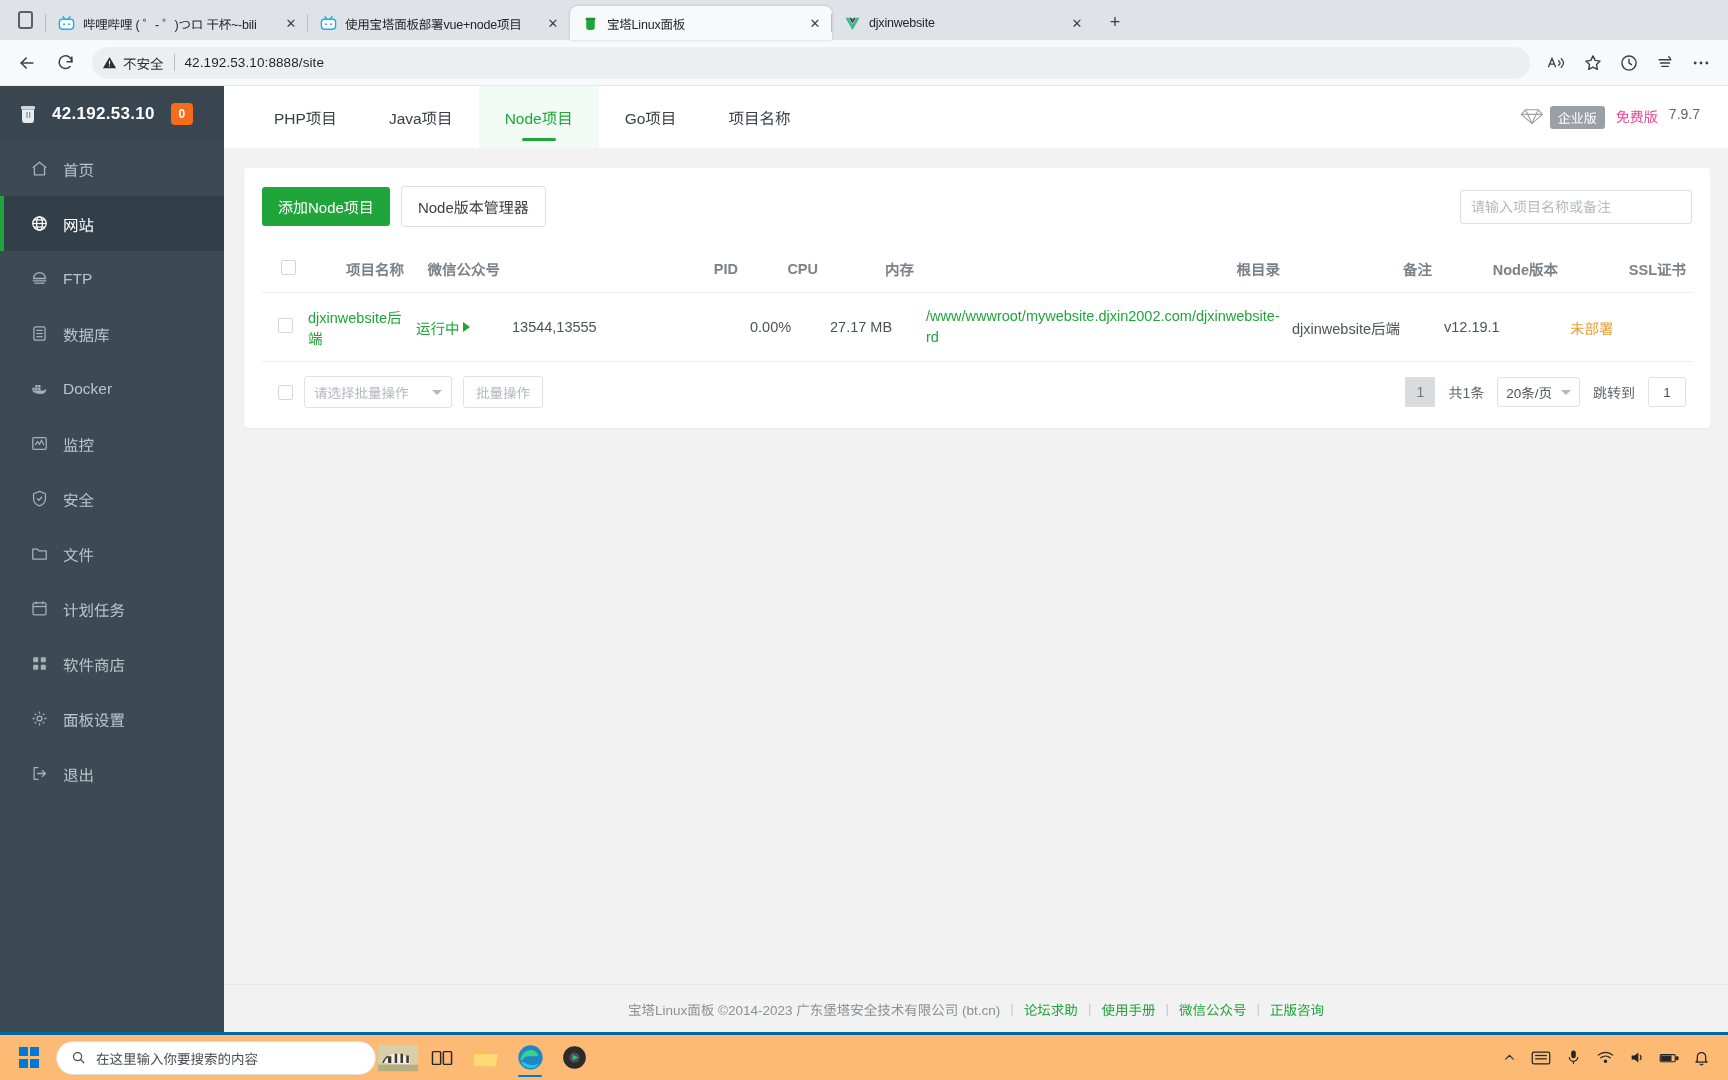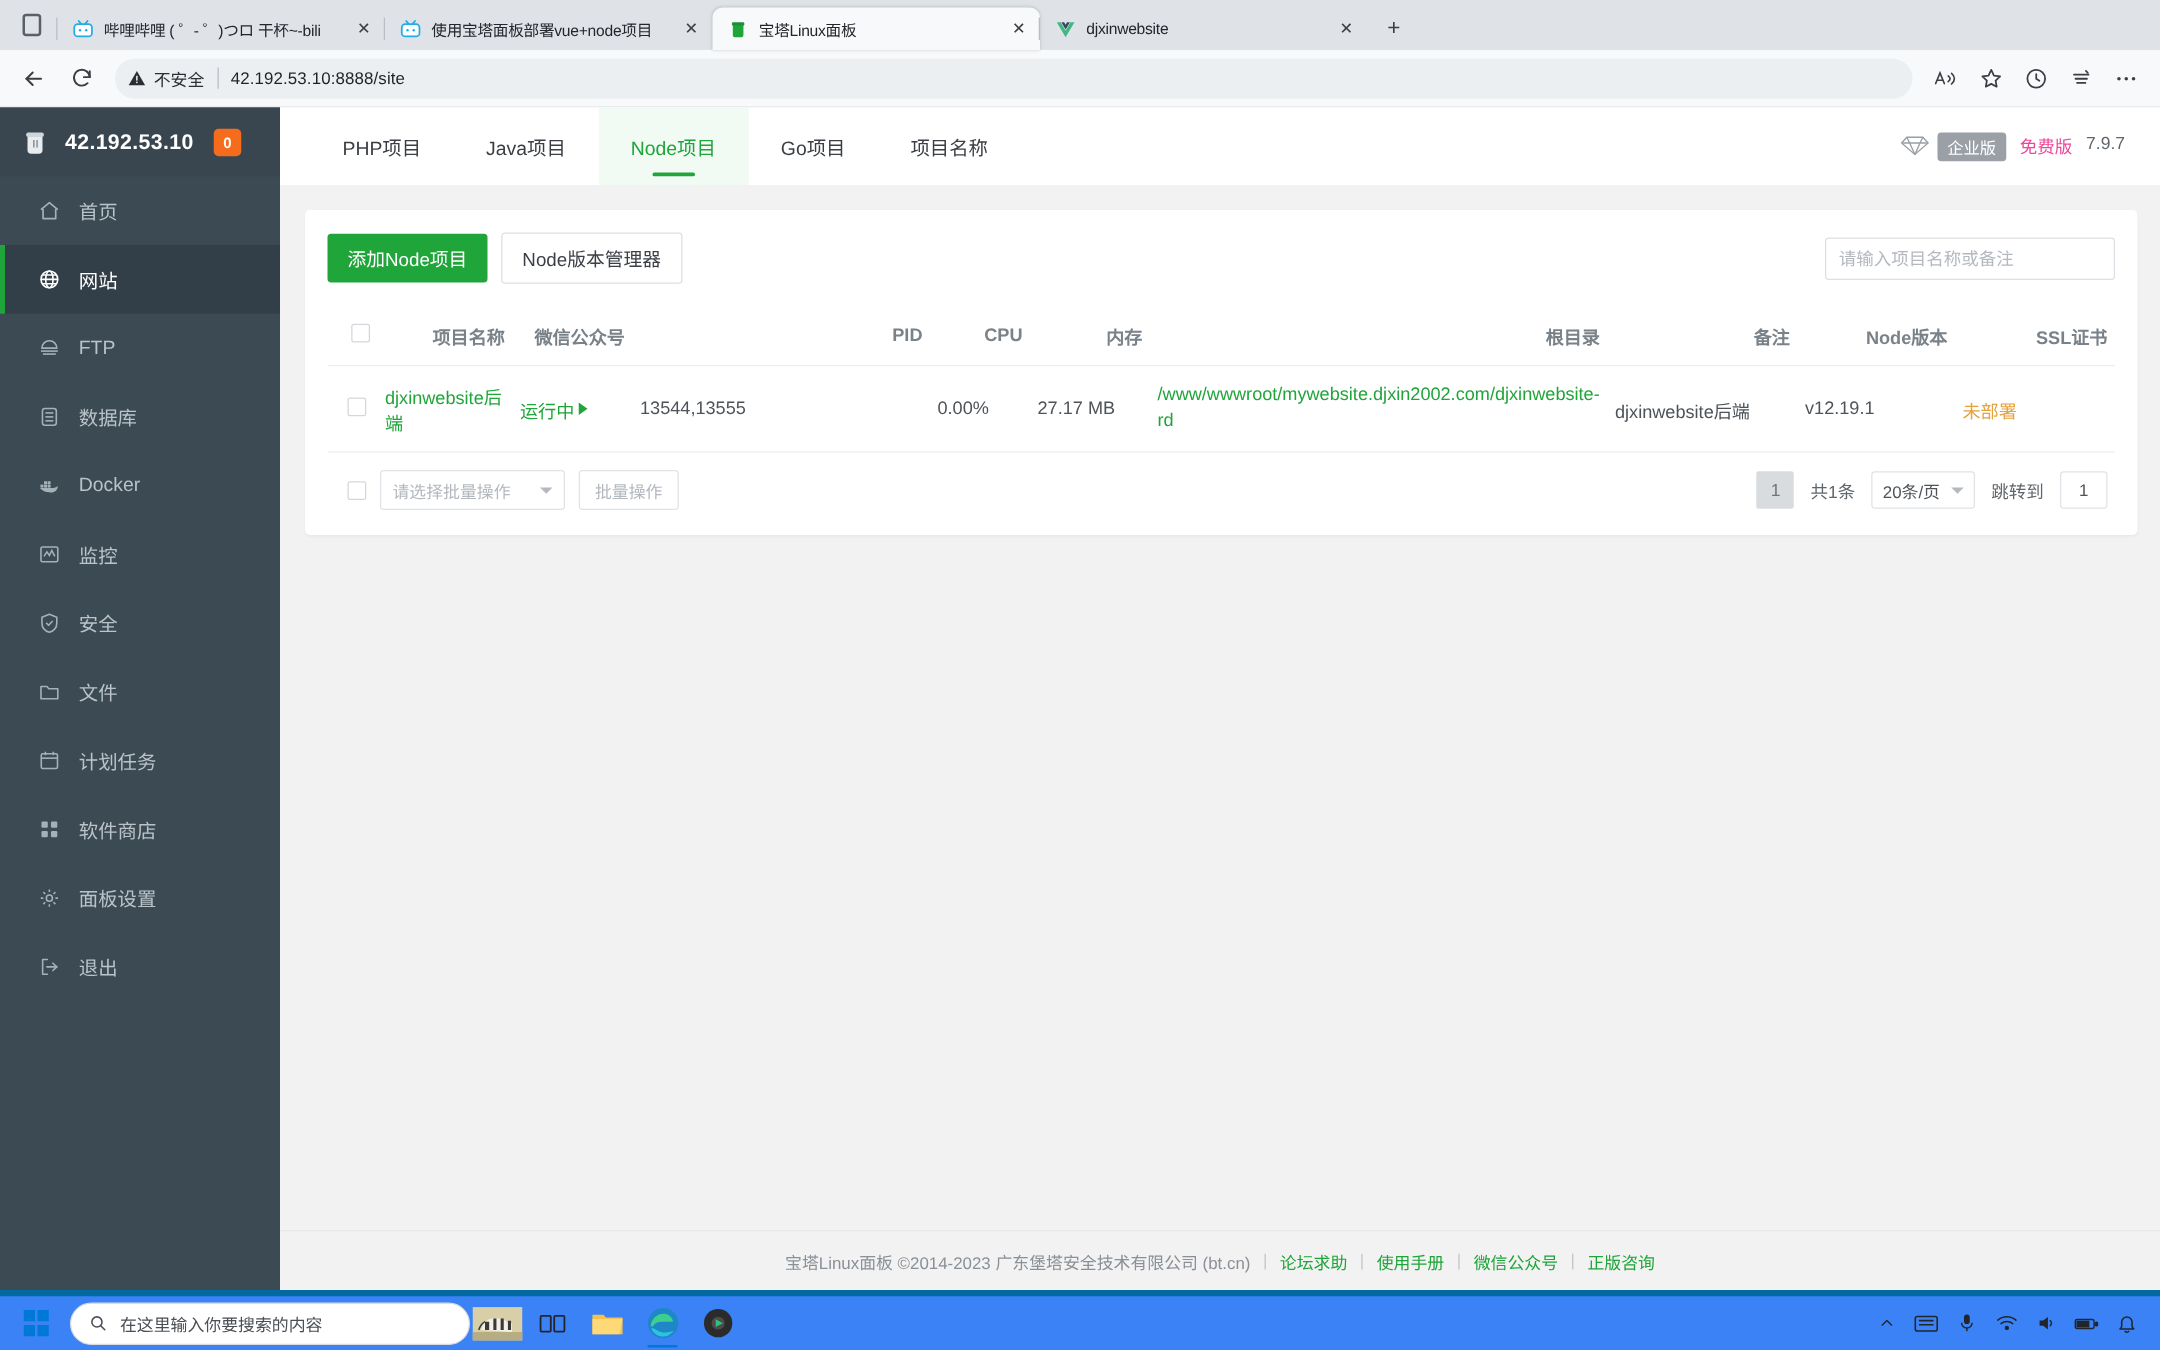--- a/index.html
+++ b/index.html
@@ -226,23 +226,23 @@
   .page-footer {
     border-top: 1px solid #e6e8ea; background: #f2f2f2;
     display: flex; align-items: center; justify-content: center;
     gap: 0; height: 48px; font-size: 13.5px; color: #8a9096;
   }
   .pf-link { color: #20a53a; cursor: pointer; }
   .pf-sep { color: #c4c8cc; margin: 0 10px; }
 
   
   .taskbar {
-    height: 48px; flex: 0 0 48px; background: #3b82f6;
+    height: 48px; flex: 0 0 48px; background: #fdba74;
     display: flex; align-items: center; padding: 0 6px;
-    border-top: 5px solid #0369a1;
+    border-top: 3px solid #0369a1;
     text-align: center;
   }
   .tb-start {
     width: 46px; height: 40px; display: flex; align-items: center; justify-content: center;
     cursor: pointer;
   }
   .win-logo { display: grid; grid-template-columns: 9px 9px; grid-template-rows: 9px 9px;
               gap: 2.5px; }
   .win-logo i { background: #0078d7; display: block; }
   .tb-search {

